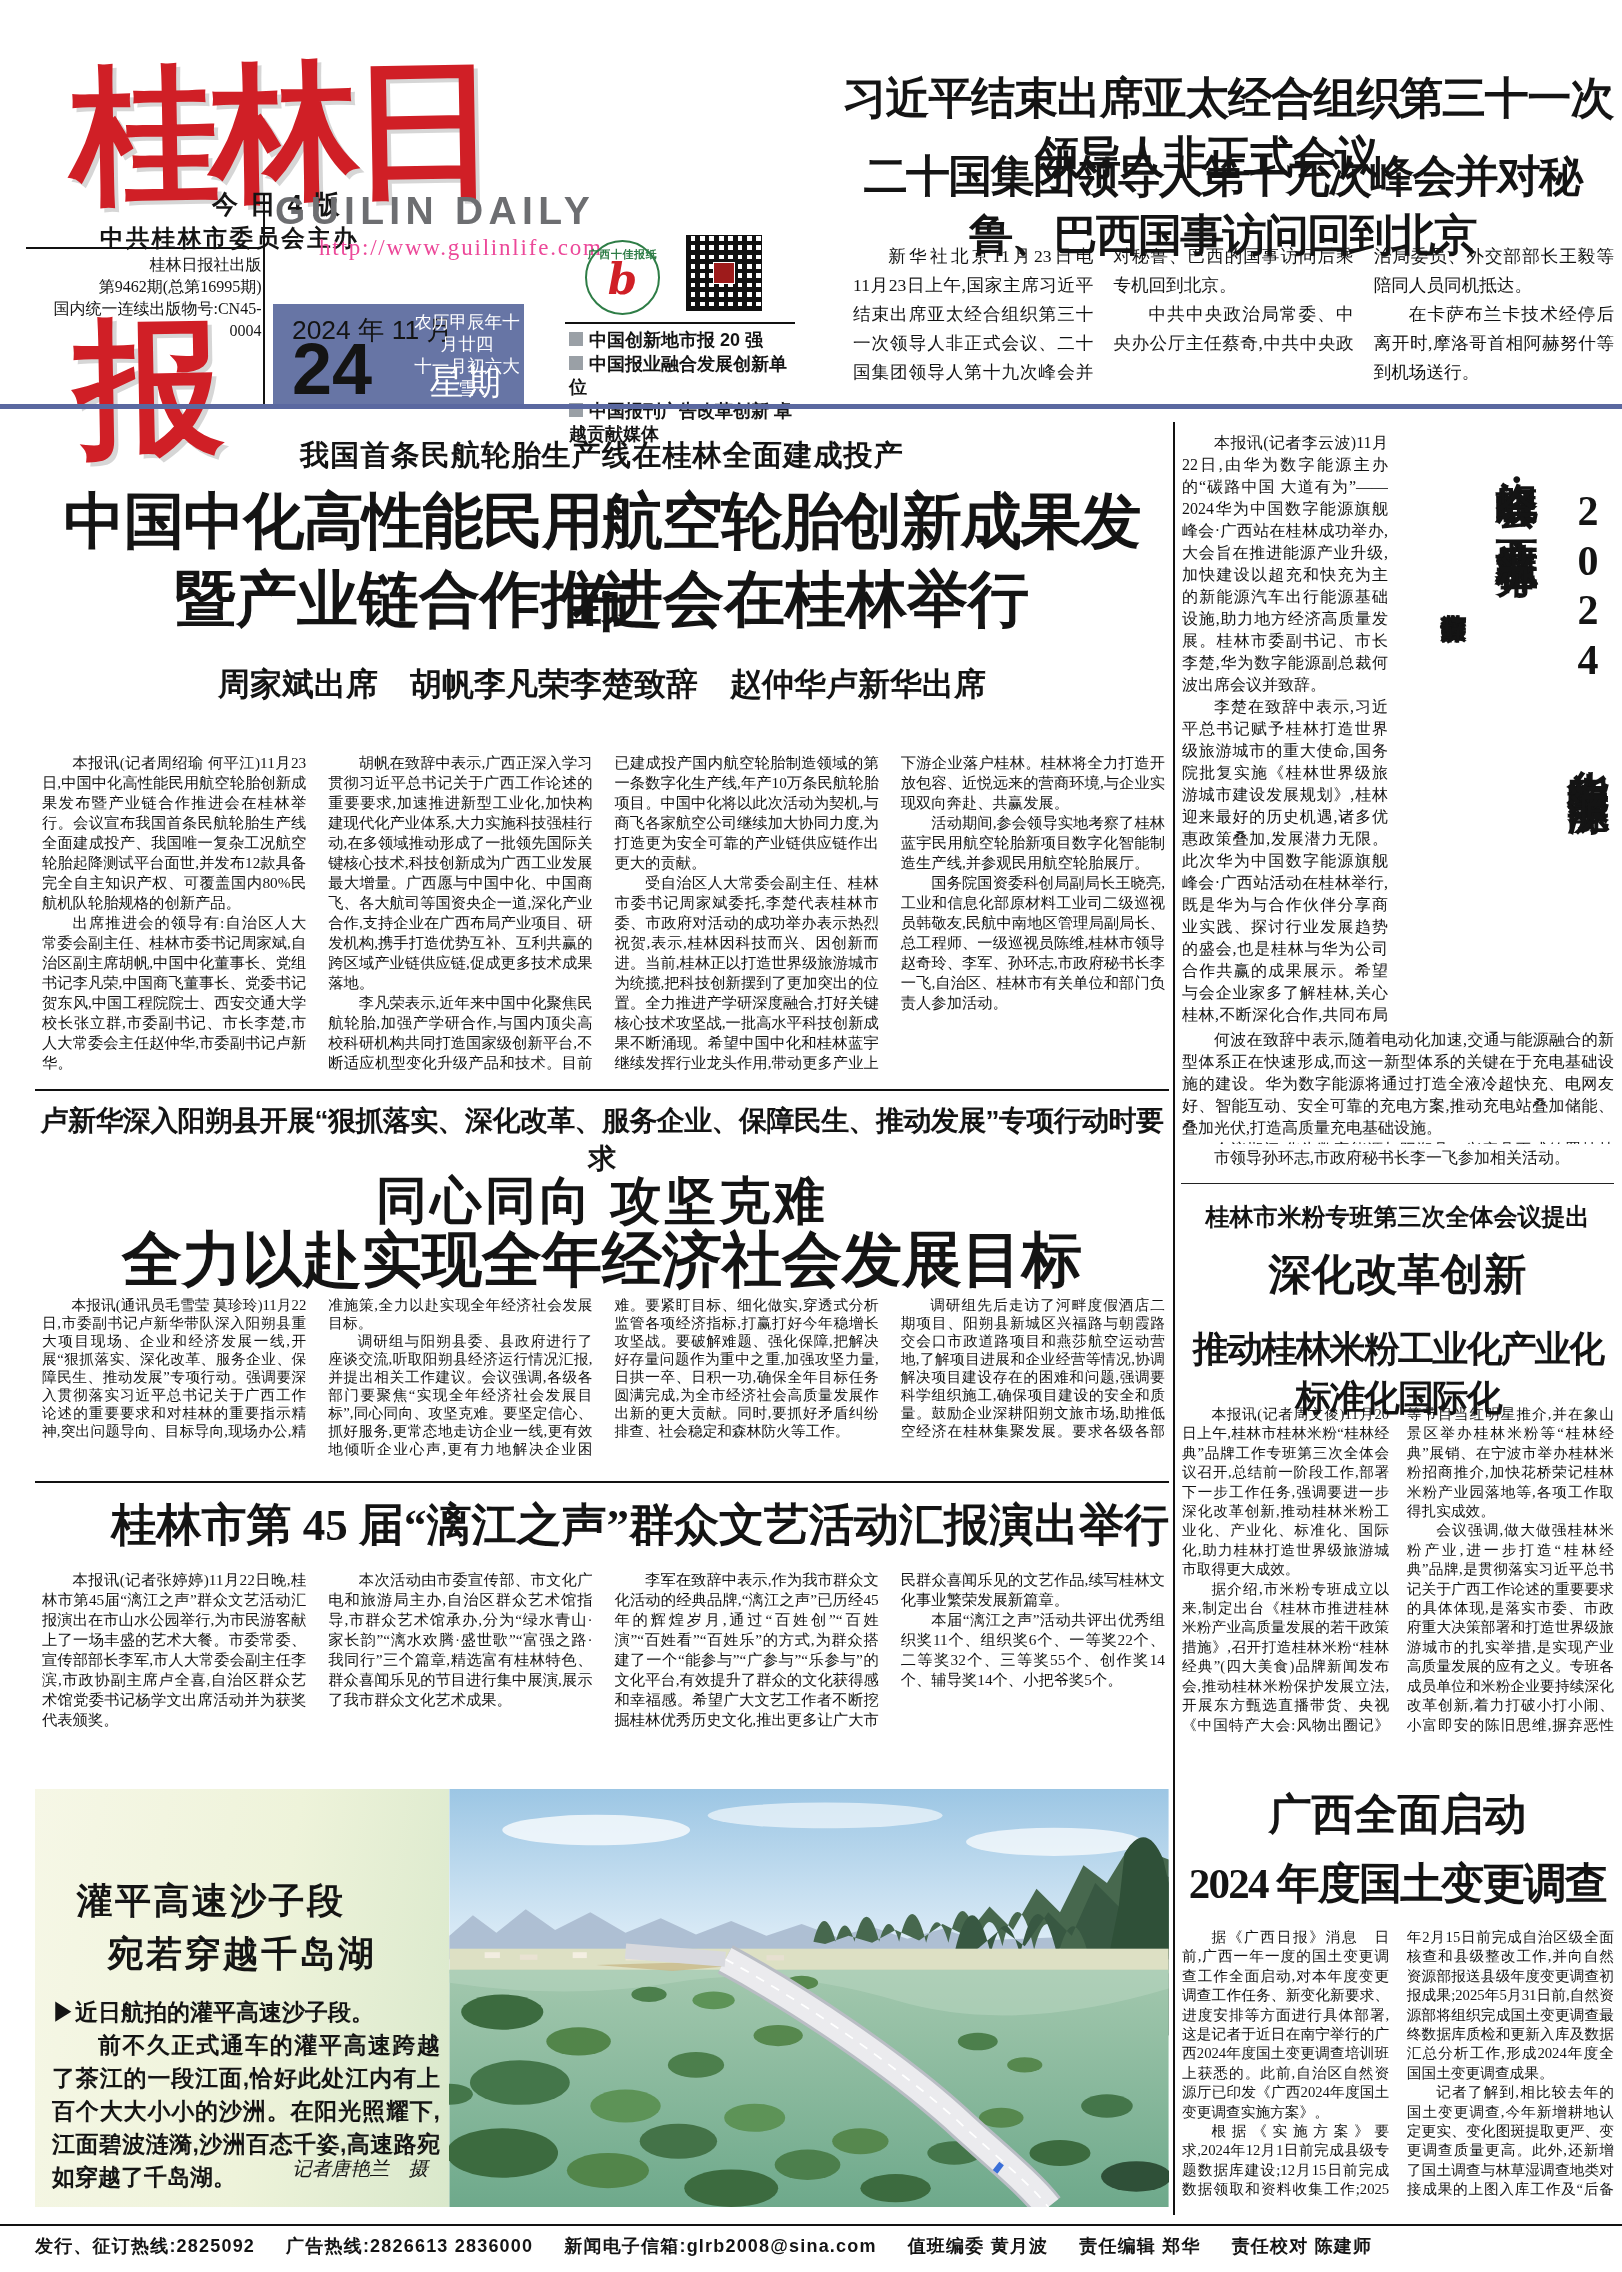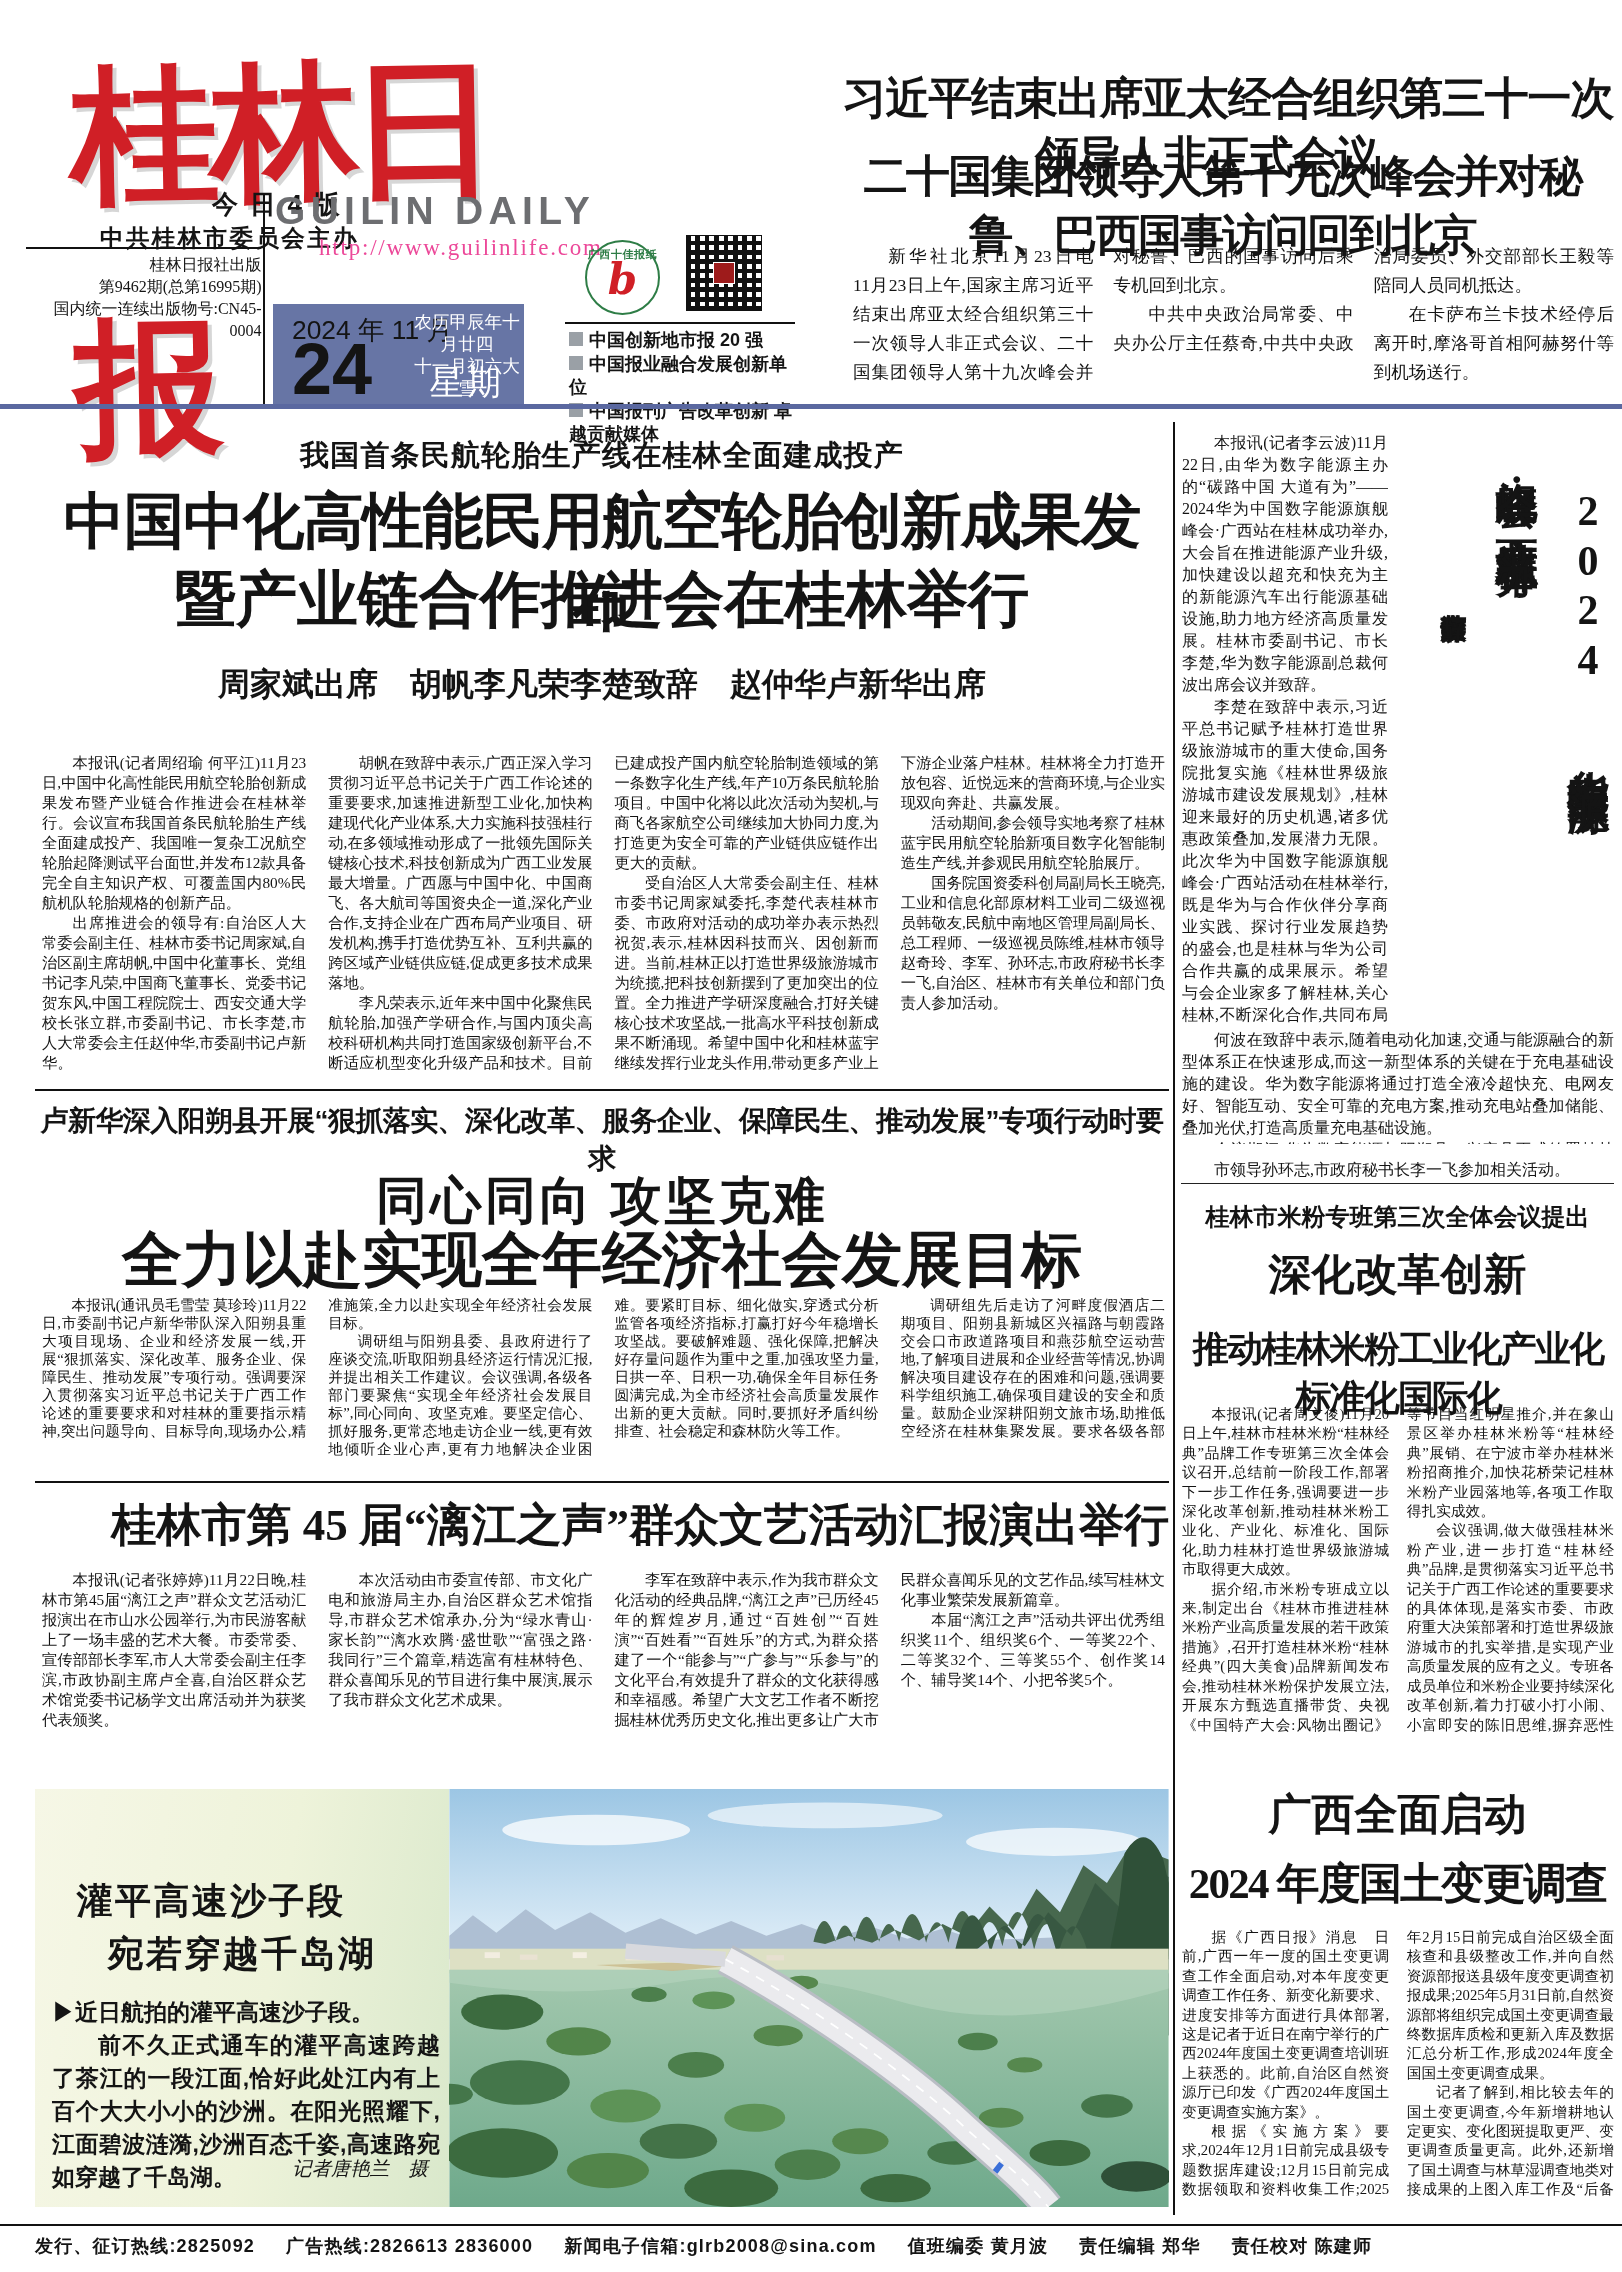--- a/index.html
+++ b/index.html
@@ -67,21 +67,21 @@
   
   .right-vline { left:1173px; top:422px; width:1.8px; height:1793px; background:#111; }
   .hw-body1 { left:1182px; top:432px; width:206px; height:593px; overflow:hidden; }
   .hw-body1 p { font-size:16px; line-height:22px; }
   .hw-vhead { left:1369px; top:447px; width:247px; height:588px; writing-mode:vertical-rl; text-orientation:upright; }
   .hw-vhead .vh1 { font-size:42px; font-weight:900; letter-spacing:3.5px; margin-top:41px; margin-left:15.3px; }
   .hw-vhead .vh2 { font-size:42px; font-weight:900; letter-spacing:2.4px; margin-left:17.6px; }
   .hw-vhead .vsub { font-size:26px; font-weight:bold; margin-top:147px; margin-left:11.8px; }
   .hw-body2 { left:1182px; top:1029px; width:432px; height:115px; overflow:hidden; }
   .hw-body2 p { font-size:16px; line-height:22px; text-indent:2em; text-align:justify;}
-  .hw-close { left:1182px; top:1147px; width:432px; font-size:16px; line-height:22px; text-indent:2em;margin-top:12px; }
+  .hw-close { left:1182px; top:1147px; width:432px; font-size:16px; line-height:22px; text-indent:2em; }
   .rc-hline1 { left:1181px; top:1183px; width:433px; height:1.2px; background:#222; }
 
   .mf-kicker { left:1181px; top:1201px; width:433px; text-align:center; font-size:24px; font-weight:bold;
     font-family:"Liberation Sans",sans-serif;}
   .mf-h1 { left:1181px; top:1246px; width:433px; text-align:center; font-size:43px; font-weight:900; }
   .mf-h2 { left:1179px; top:1325px; width:438px; text-align:center; font-size:36px; font-weight:900; letter-spacing:-1.8px; }
   .mf-body { left:1182px; top:1405px; width:432px; height:337px; column-count:2; column-gap:17.6px; overflow:hidden; }
   .mf-body p, .gt-body p { font-size:14.7px; line-height:19.4px; }
 
   .gt-h1 { left:1181px; top:1786px; width:433px; text-align:center; font-size:43px; font-weight:900; }

